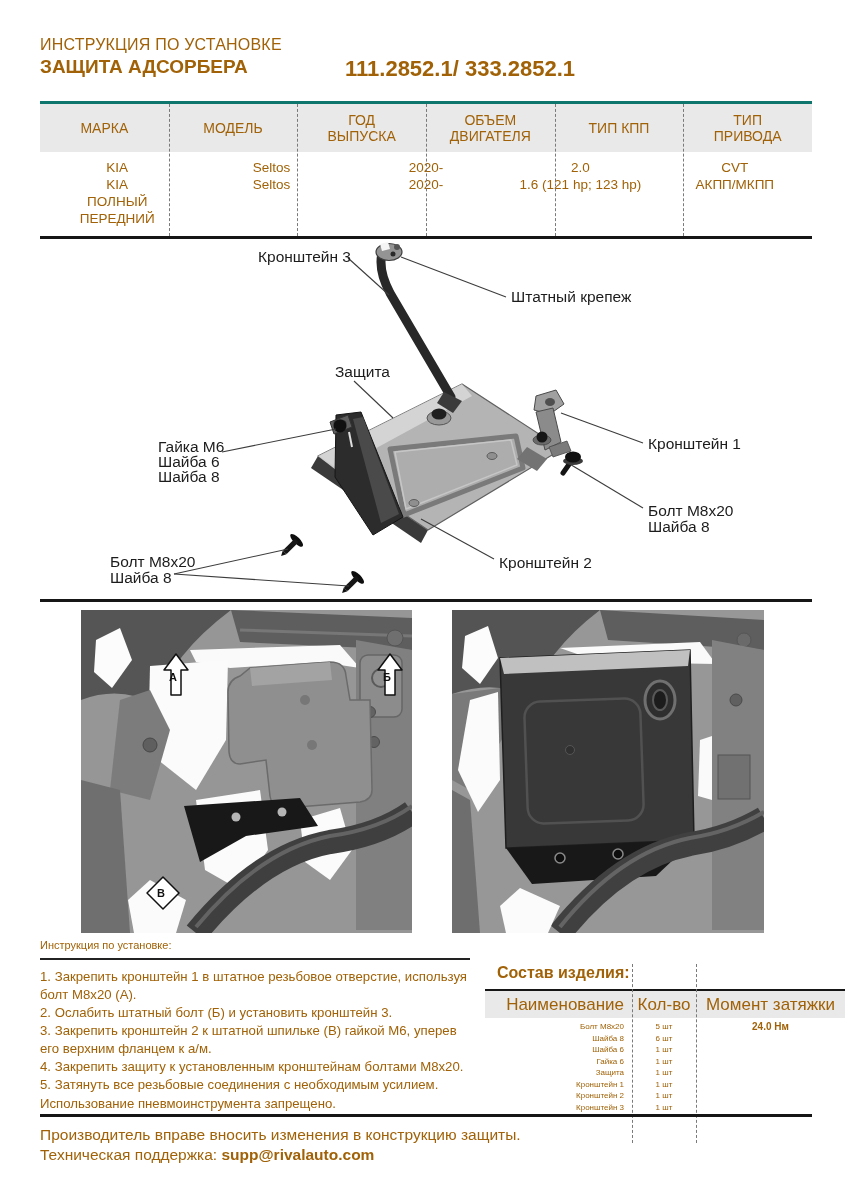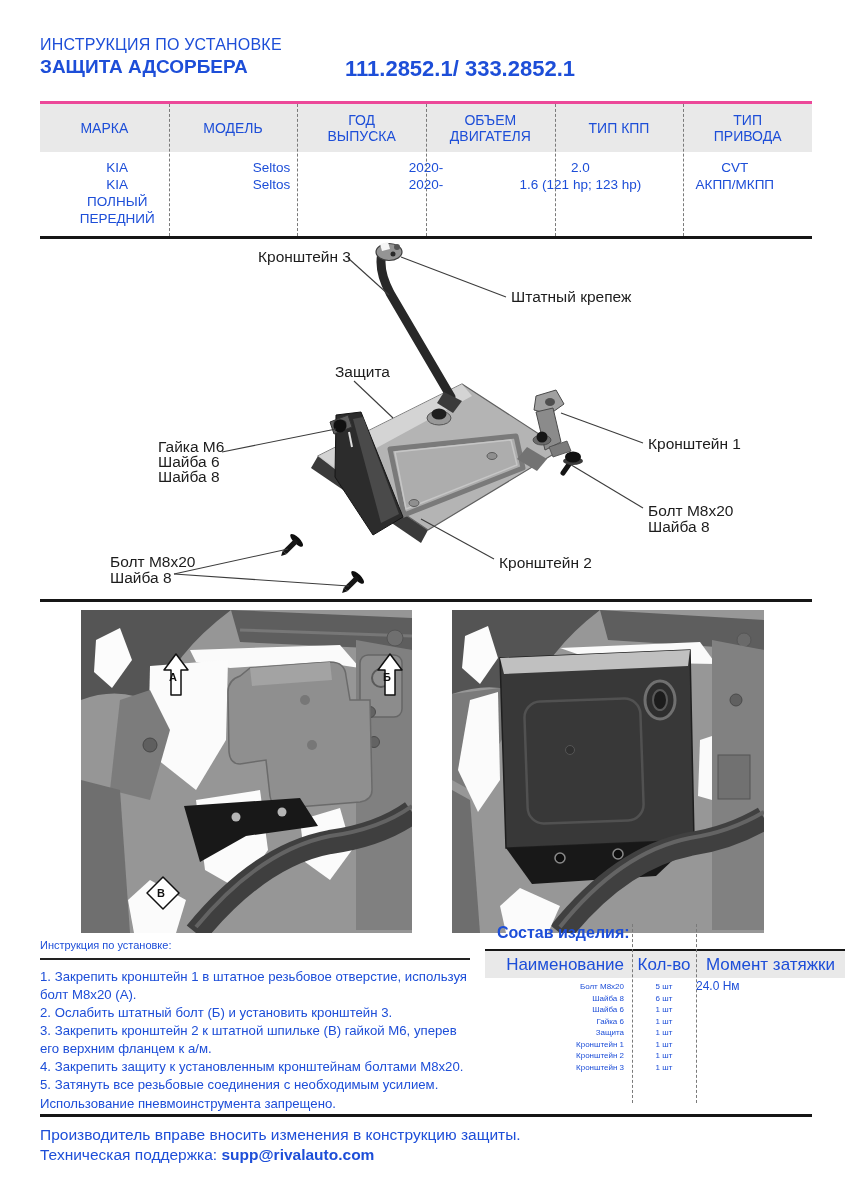--- a/index.html
+++ b/index.html
@@ -1,26 +1,26 @@
 <!DOCTYPE html>
 <html><head>
 <meta charset="utf-8">
 <style>
   html,body{margin:0;padding:0;background:#fff;}
   .page{position:relative;width:848px;height:1200px;background:#ffffff;
-        font-family:"Liberation Sans",sans-serif;color:#1d4ed8;overflow:hidden;}
+        font-family:"Liberation Sans",sans-serif;color:#a16207;overflow:hidden;}
   .abs{position:absolute;}
 
   
   .doc-type{left:40px;top:36px;font-size:16px;letter-spacing:.2px;}
   .product{left:40px;top:56px;font-size:19px;font-weight:bold;}
   .partnums{left:345px;top:56px;font-size:22px;font-weight:bold;}
 
   
-  .spec{left:40px;top:101px;width:772px;border-top:3px solid #ec4899;border-bottom:3px solid #161616;}
+  .spec{left:40px;top:101px;width:772px;border-top:3px solid #0f766e;border-bottom:3px solid #161616;}
   .spec-head{display:grid;grid-template-columns:repeat(6,1fr);background:#e9e9e9;height:48px;
              align-items:center;text-align:center;font-size:14px;line-height:1.15;}
   .spec-head .cell{white-space:pre-line;}
   .spec-body{display:grid;grid-template-columns:repeat(5,1fr);text-align:center;
              font-size:13.5px;padding:7px 0 9px;}
   .spec-body .cell div{line-height:17px;white-space:nowrap;}
   .vline{position:absolute;top:0;bottom:0;width:0;border-left:1px dashed #7a7a7a;}
 
   
   .dlabel{font-size:15.5px;fill:#1c1c1c;font-family:"Liberation Sans",sans-serif;}
@@ -31,31 +31,31 @@
   .divider{left:40px;top:599px;width:772px;height:3px;background:#161616;}
   .footer-rule{left:40px;top:1114px;width:772px;height:3px;background:#161616;}
 
   
   .instr{left:40px;top:939px;width:430px;}
   .instr-heading{font-size:11px;font-weight:normal;margin:0 0 7px 0;}
   .instr-rule{border:none;border-top:2px solid #222;margin:0 0 8px 0;}
   .step{font-size:13.2px;line-height:1.37;}
 
   
-  .parts{left:485px;top:924px;width:360px;height:179px;}
+  .parts{left:485px;top:964px;width:360px;height:179px;}
   .parts-heading{font-size:16px;font-weight:bold;padding-left:12px;height:25px;}
   .parts-grid-head{display:grid;grid-template-columns:147px 64px 149px;background:#e9e9e9;
                    border-top:2px solid #161616;height:27px;align-items:center;font-size:17px;}
   .parts-grid-head .c-name{text-align:right;padding-right:8px;}
   .parts-grid-head .c-qty{text-align:center;}
   .parts-grid-head .c-tq{text-align:center;}
   .parts-row{display:grid;grid-template-columns:147px 64px 149px;font-size:8px;line-height:11.5px;}
   .parts-row .c-name{text-align:right;padding-right:8px;}
   .parts-row .c-qty{text-align:center;}
-  .parts-row .c-tq{text-align:left;font-size:12px;}
+  .parts-row .c-tq{text-align:center;font-size:10px;font-weight:bold;}
   .parts-body{padding-top:3px;}
 
   
   .f1{left:40px;top:1126px;font-size:15.5px;}
   .f2{left:40px;top:1146px;font-size:15.5px;}
   .f2 b{font-weight:bold;}
 </style>
 </head>
 <body>
 

